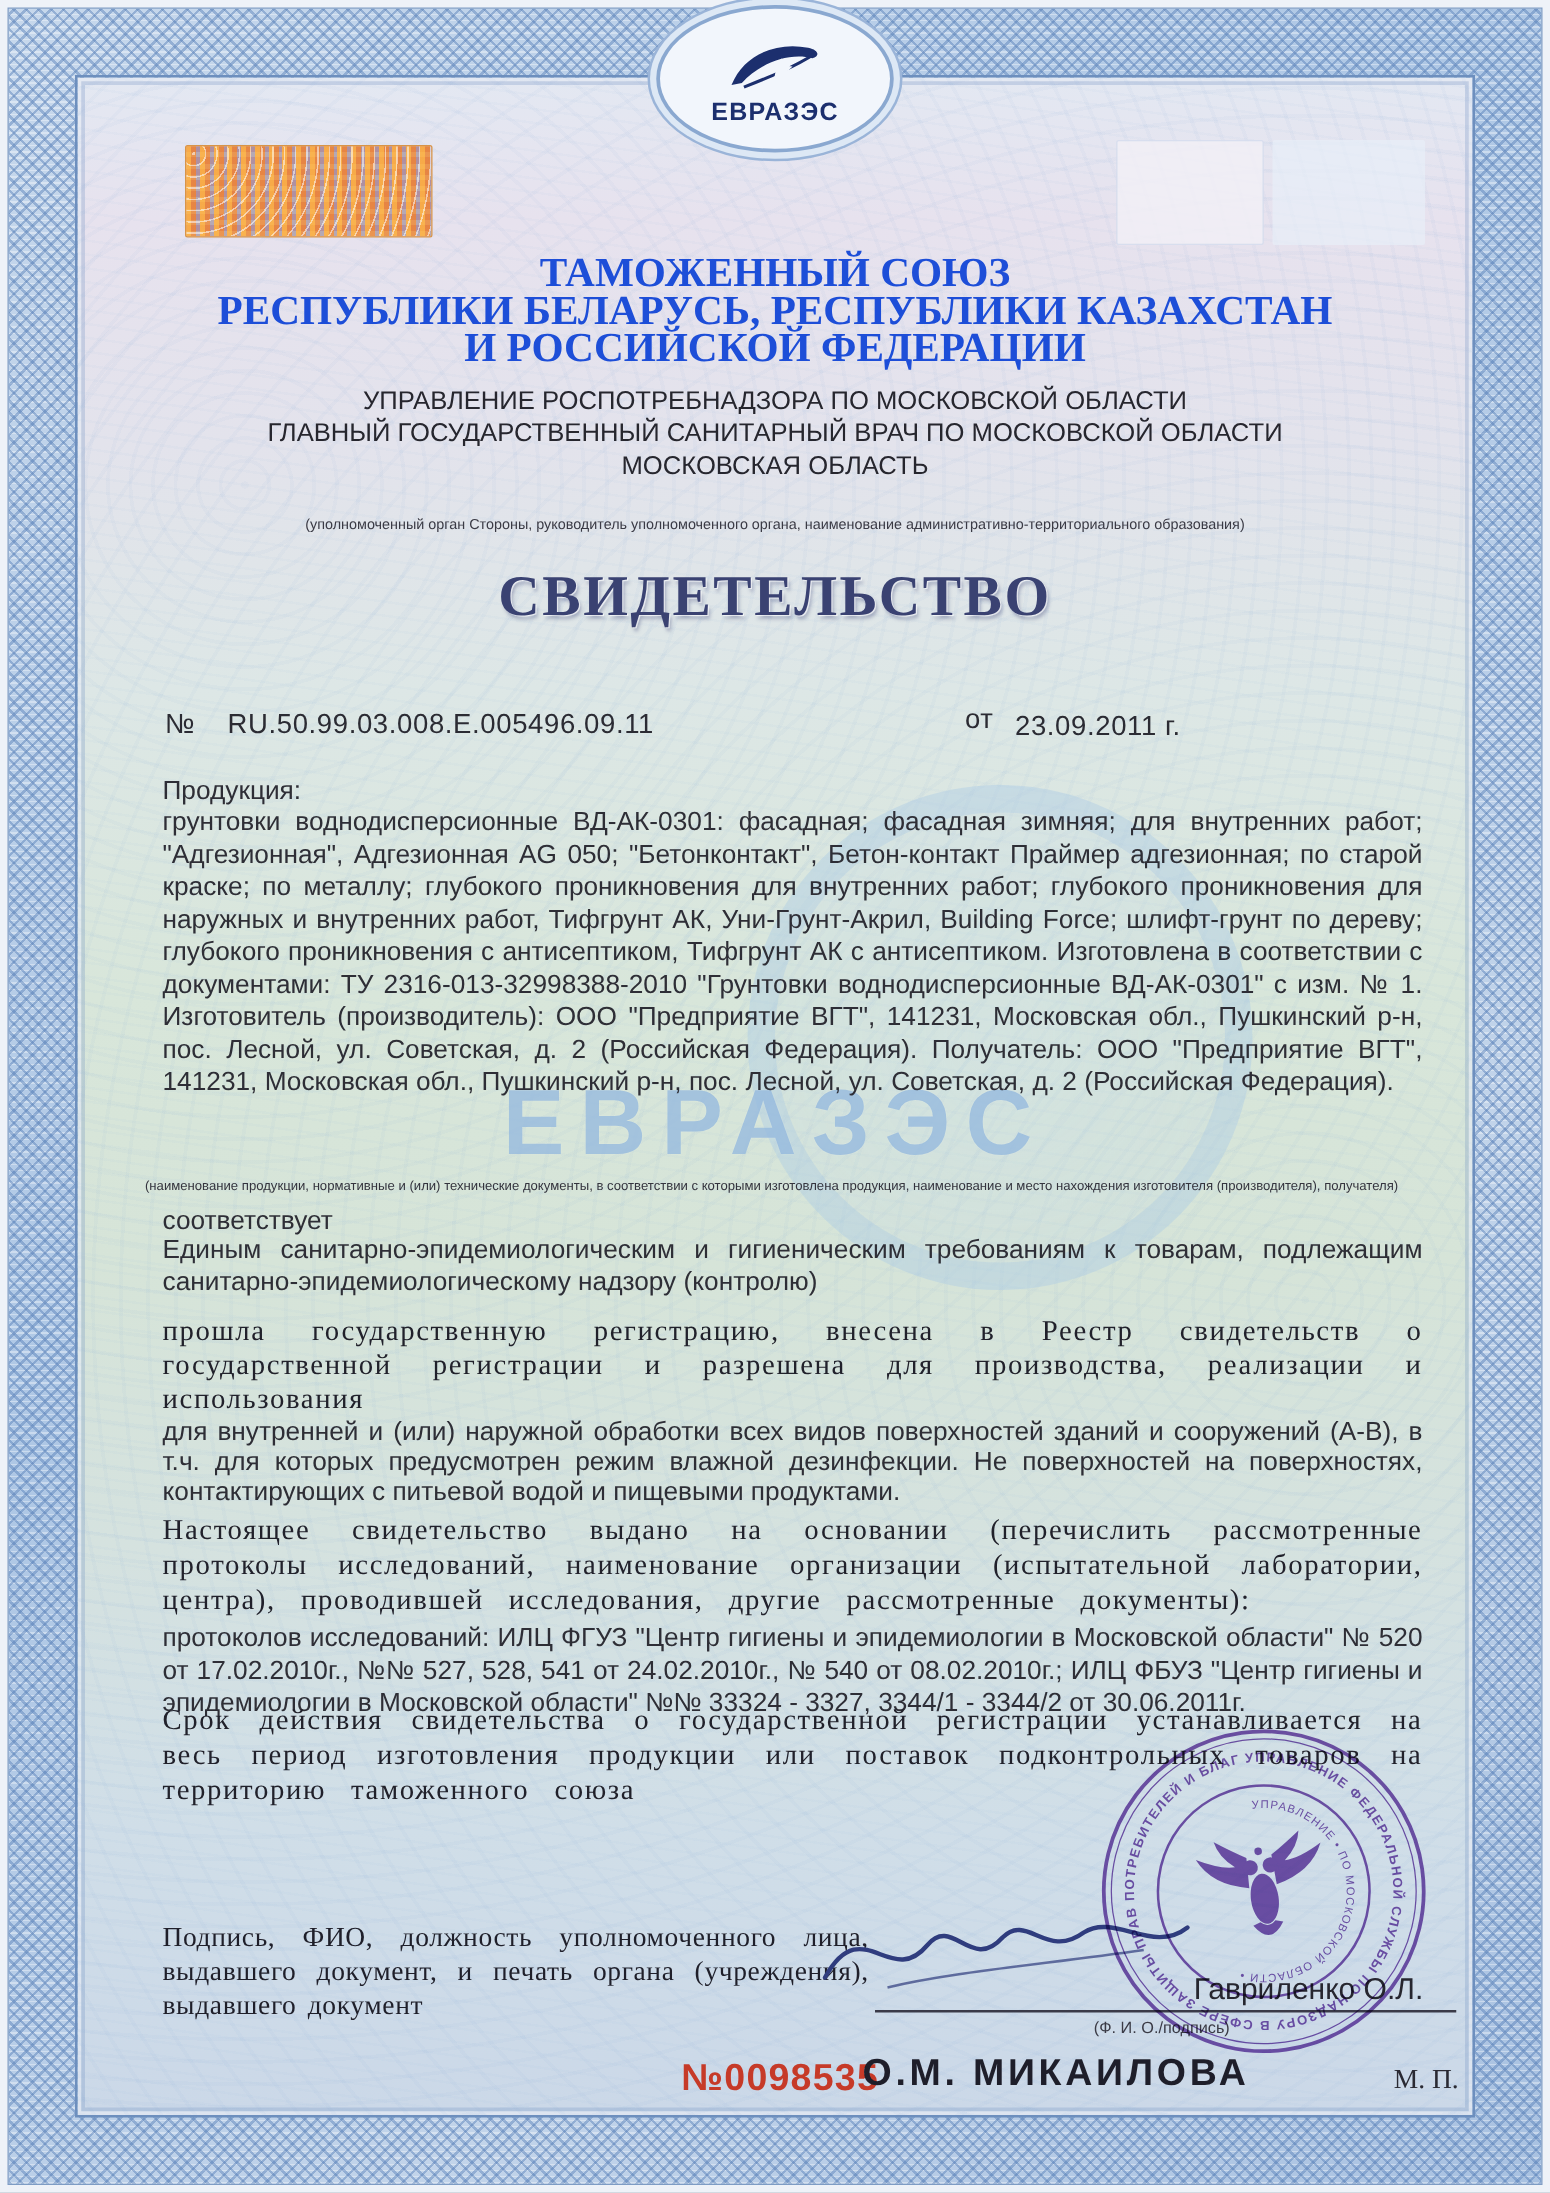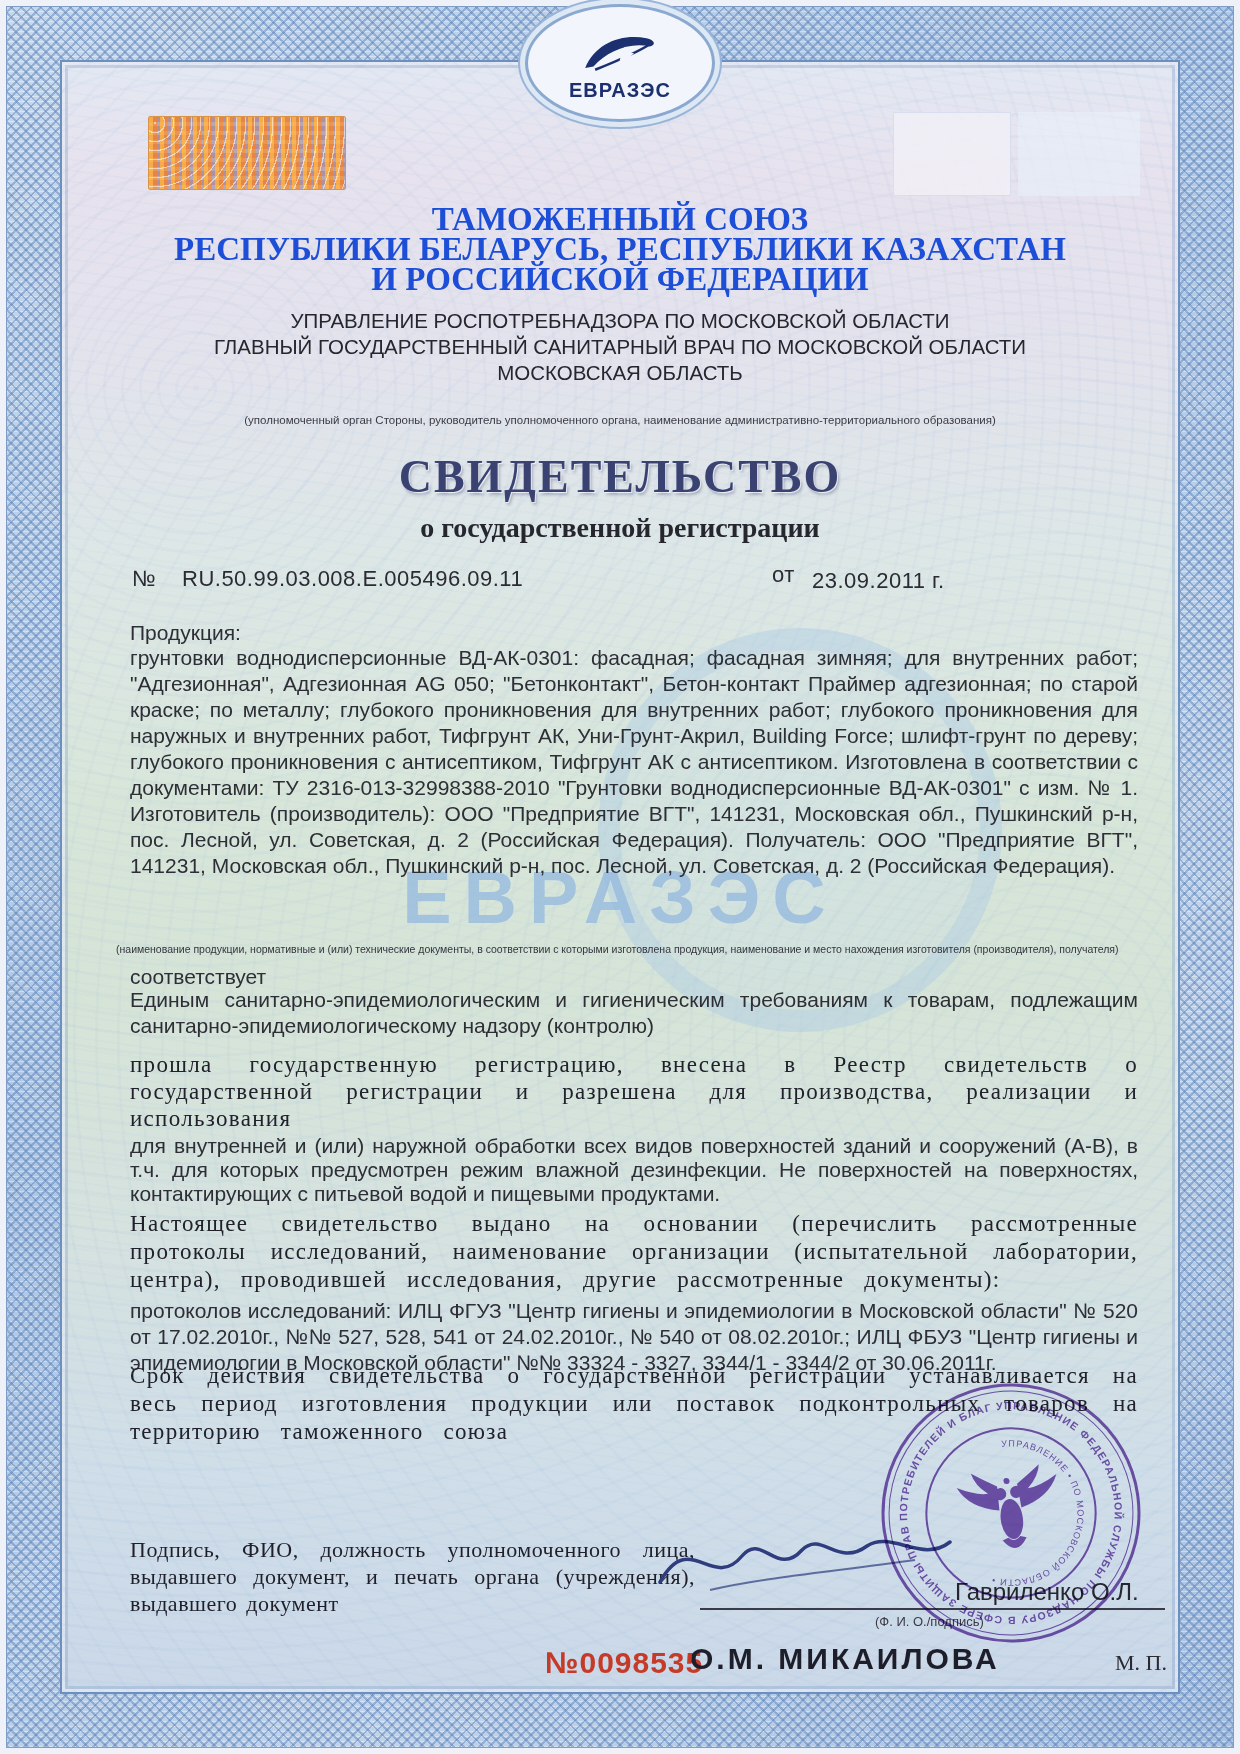--- a/index.html
+++ b/index.html
@@ -135,21 +135,20 @@
     <div class="union-line">И РОССИЙСКОЙ ФЕДЕРАЦИИ</div>
   </div>
   <div class="abs center content" style="top:308px;">
     <div class="authority-line">УПРАВЛЕНИЕ РОСПОТРЕБНАДЗОРА ПО МОСКОВСКОЙ ОБЛАСТИ</div>
     <div class="authority-line">ГЛАВНЫЙ ГОСУДАРСТВЕННЫЙ САНИТАРНЫЙ ВРАЧ ПО МОСКОВСКОЙ ОБЛАСТИ</div>
     <div class="authority-line">МОСКОВСКАЯ ОБЛАСТЬ</div>
   </div>
   <div class="abs center content authority-note" style="top:414px;">(уполномоченный орган Стороны, руководитель уполномоченного органа, наименование административно-территориального образования)</div>
 
   <div class="abs center content title-main">СВИДЕТЕЛЬСТВО</div>
-  <div class="abs center content title-sub">о государственной регистрации</div>
 
   <span class="abs content sans reg-num" style="left:132px; top:566px;">№</span>
   <span class="abs content sans reg-num" style="left:182px; top:566px;">RU.50.99.03.008.Е.005496.09.11</span>
   <span class="abs content sans reg-num" style="left:772px; top:562px;">от</span>
   <span class="abs content sans reg-num" style="left:812px; top:568px;">23.09.2011 г.</span>
 
   <div class="abs content body-sans" style="left:130px; top:620px;">Продукция:</div>
   <div class="abs content body-sans just" style="left:130px; top:645px; width:1008px;">грунтовки воднодисперсионные ВД-АК-0301: фасадная; фасадная зимняя; для внутренних работ; "Адгезионная", Адгезионная AG 050; "Бетонконтакт", Бетон-контакт Праймер адгезионная; по старой краске; по металлу; глубокого проникновения для внутренних работ; глубокого проникновения для наружных и внутренних работ, Тифгрунт АК, Уни-Грунт-Акрил, Building Force; шлифт-грунт по дереву; глубокого проникновения с антисептиком, Тифгрунт АК с антисептиком. Изготовлена в соответствии с документами: ТУ 2316-013-32998388-2010 "Грунтовки воднодисперсионные ВД-АК-0301" с изм. № 1. Изготовитель (производитель): ООО "Предприятие ВГТ", 141231, Московская обл., Пушкинский р-н, пос. Лесной, ул. Советская, д. 2 (Российская Федерация). Получатель: ООО "Предприятие ВГТ", 141231, Московская обл., Пушкинский р-н, пос. Лесной, ул. Советская, д. 2 (Российская Федерация).</div>
   <div class="abs content footnote" style="left:116px; top:943px; width:1020px;">(наименование продукции, нормативные и (или) технические документы, в соответствии с которыми изготовлена продукция, наименование и место нахождения изготовителя (производителя), получателя)</div>
 

